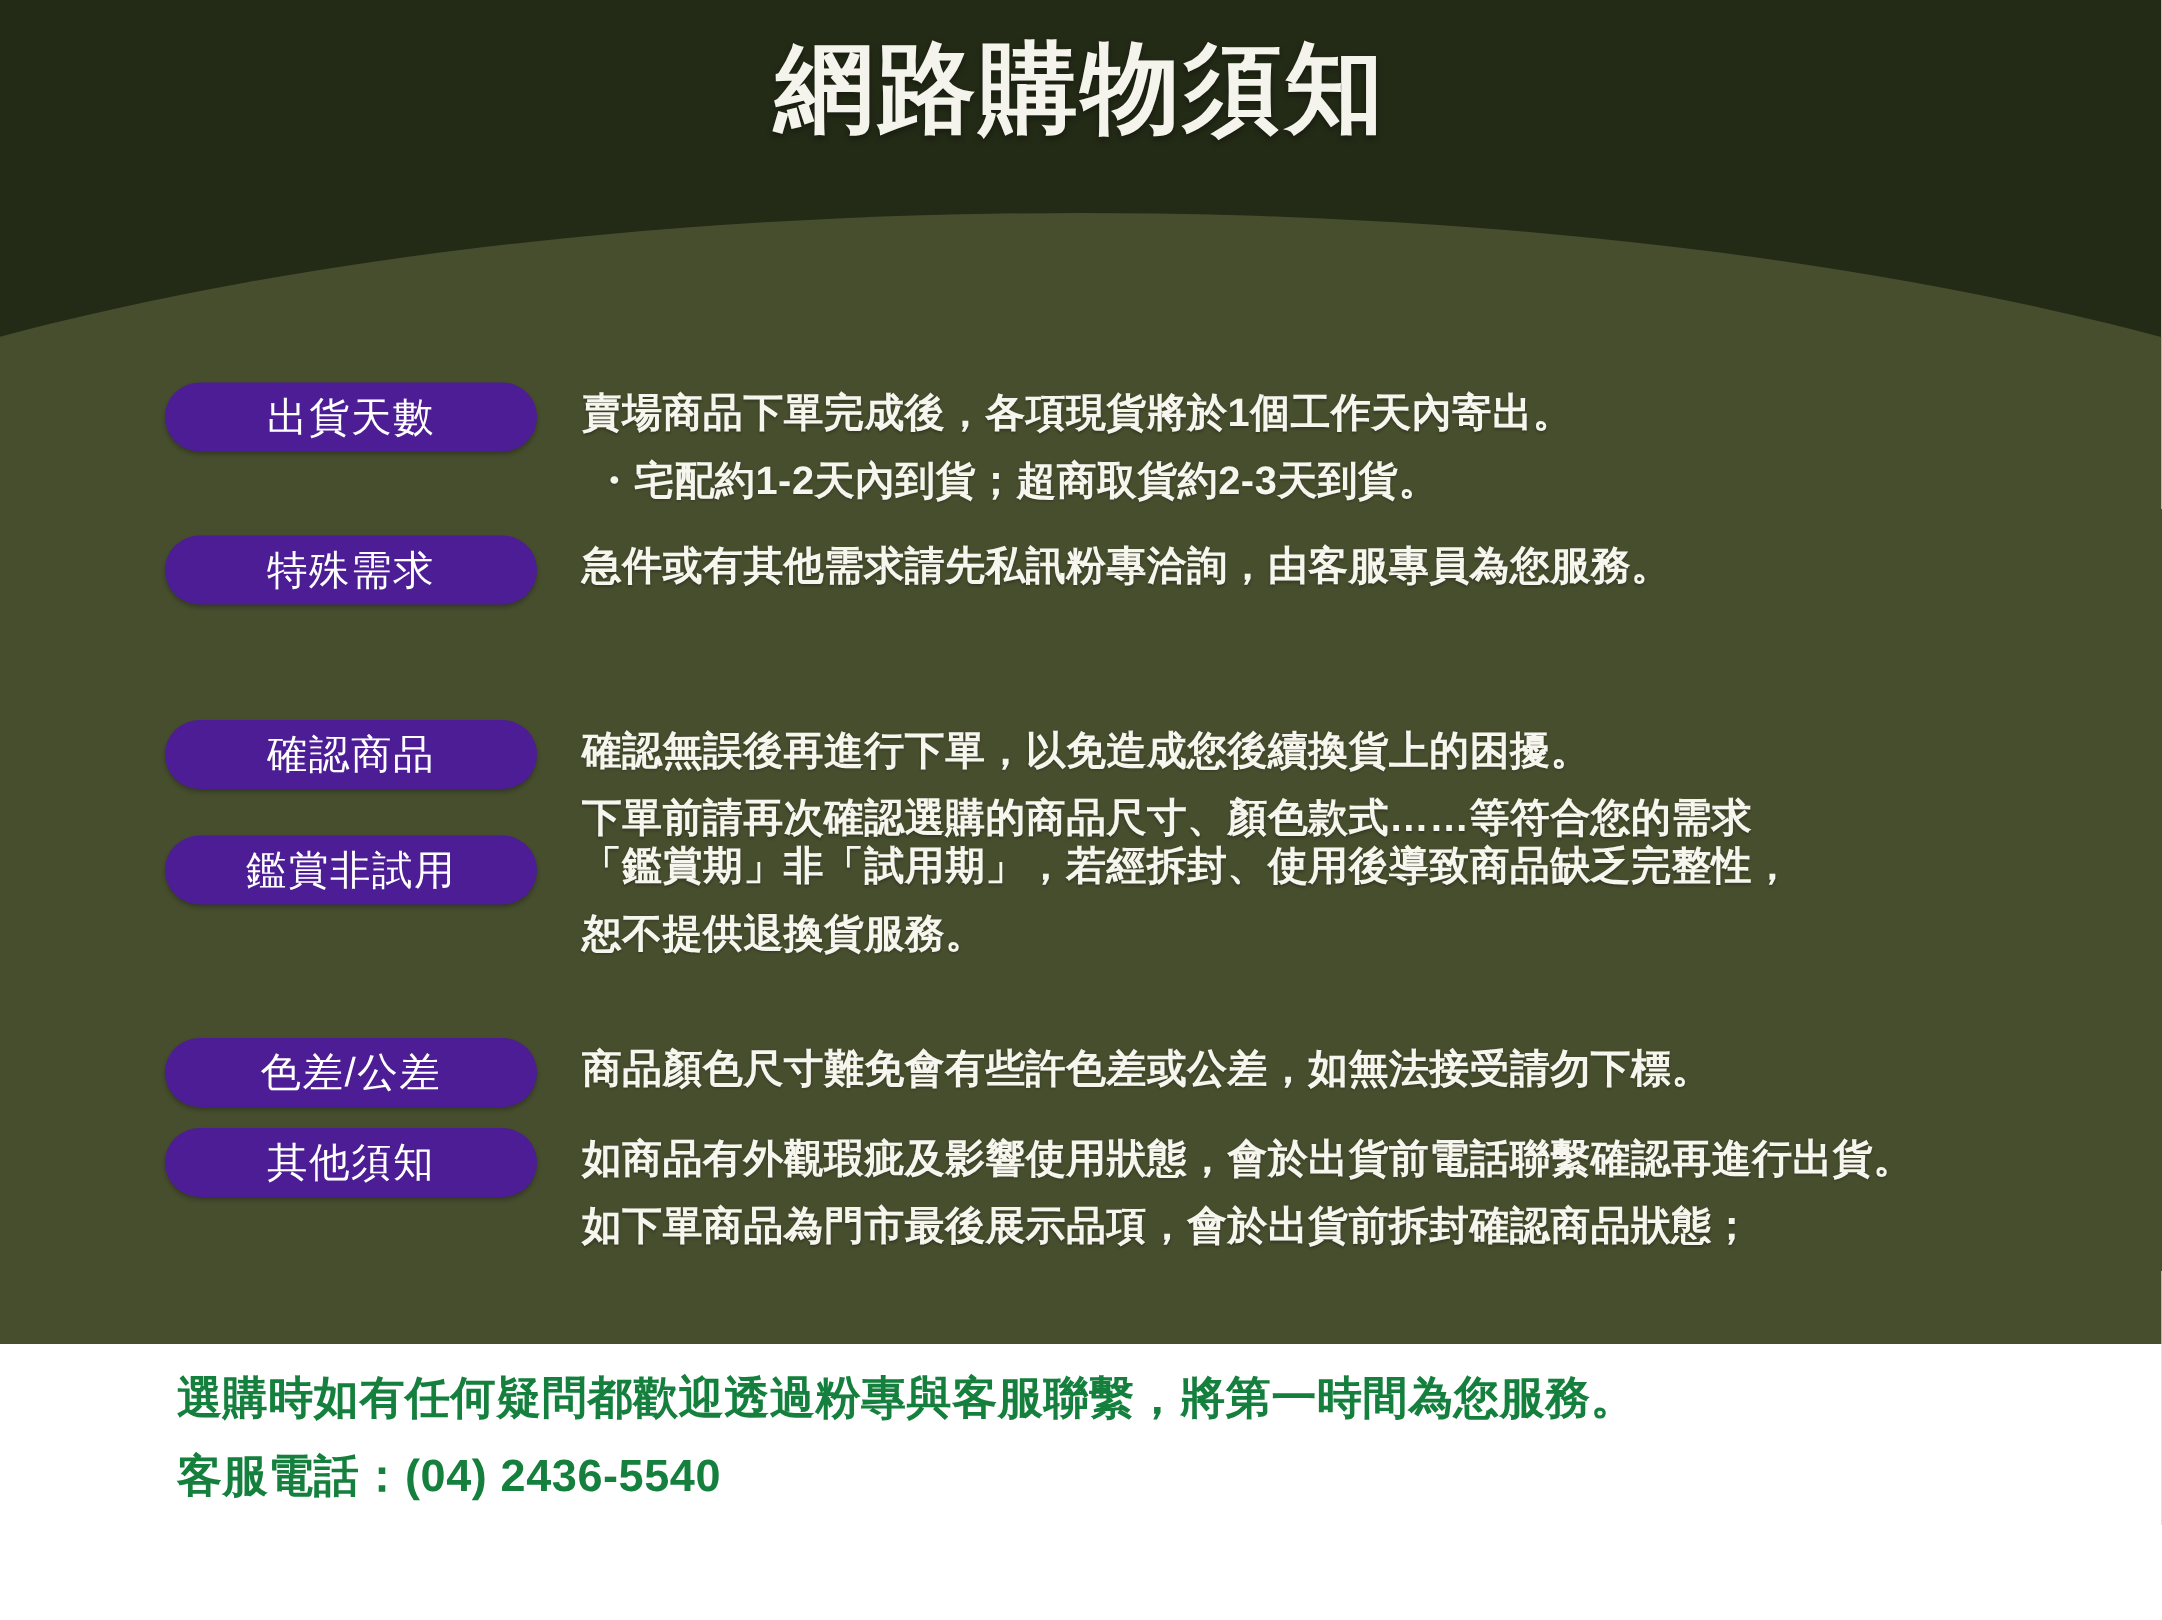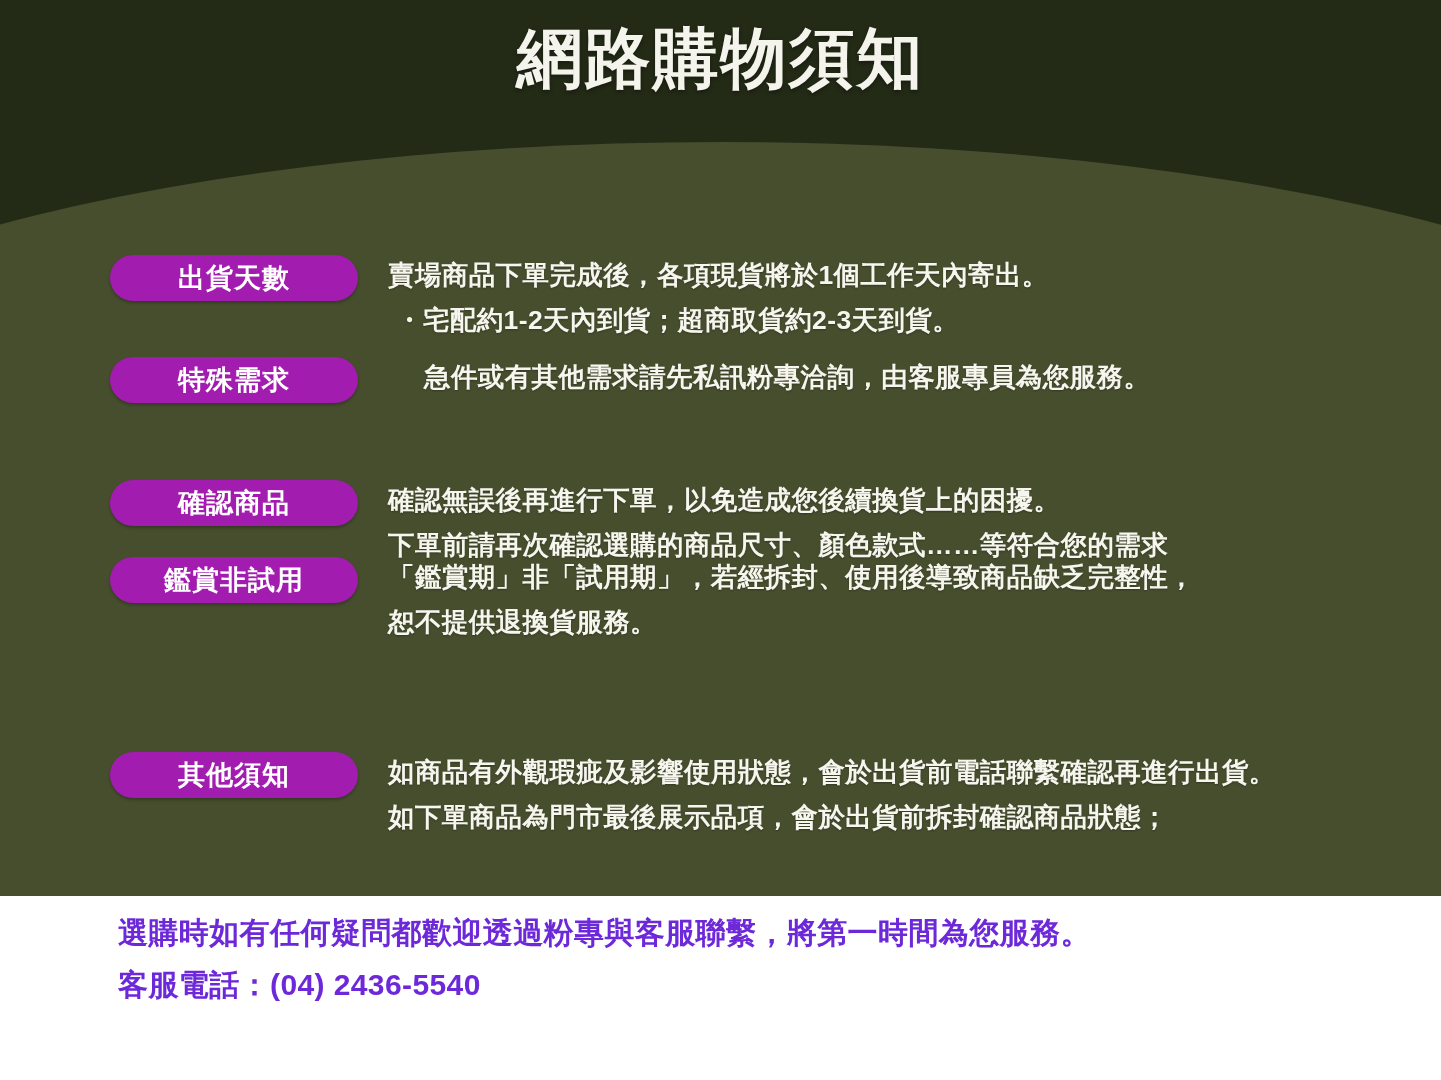--- a/index.html
+++ b/index.html
@@ -73,24 +73,24 @@
     position: absolute;
     display: flex;
     align-items: flex-start;
   }
 
   .pill {
     flex: 0 0 auto;
     width: 248px;
     height: 46px;
     border-radius: 23px;
-    background: #a21caf;
+    background: #4c1d95;
     color: #ffffff;
     font-size: 27px;
-    font-weight: 700;
+    font-weight: 400;
     letter-spacing: 1px;
     display: flex;
     align-items: center;
     justify-content: center;
     box-shadow: 0 2px 3px rgba(0,0,0,0.25);
   }
 
   .row-body {
     margin-left: 30px;
     color: #f6f5ee;
@@ -101,38 +101,38 @@
     text-shadow: 0 1px 2px rgba(0,0,0,0.28);
     white-space: nowrap;
     padding-top: 7px;
   }
   .row-body .line { display:block; }
   .row-body .line + .line { margin-top: 18px; }
   .row-body .line.indent { padding-left: 8px; }
 
   
   #row-shipping   { left: 110px; top: 255px; }
-  #row-special    { left: 110px; top: 357px; gap: 36px; }
+  #row-special    { left: 110px; top: 357px; }
   #row-confirm    { left: 110px; top: 448px; margin-top: 32px; }
   #row-trial      { left: 110px; top: 557px; }
   #row-tolerance  { left: 110px; top: 692px; }
   #row-other      { left: 110px; top: 752px; }
 
   
   .footer {
     position: absolute;
     left: 0; top: 896px;
     width: 1441px;
     height: 184px;
     background: #ffffff;
     padding: 22px 0 0 118px;
     z-index: 6;
   }
   .footer-line {
-    color: #6d28d9;
+    color: #15803d;
     font-size: 30px;
     font-weight: 700;
     letter-spacing: 0.4px;
     line-height: 1.0;
     white-space: nowrap;
     margin-bottom: 22px;
   }
   .footer-line:last-child { margin-bottom: 0; }
 </style>
 </head>
@@ -174,20 +174,26 @@
     </div>
 
     <div class="row" id="row-trial">
       <div class="pill">鑑賞非試用</div>
       <div class="row-body">
         <span class="line">「鑑賞期」非「試用期」，若經拆封、使用後導致商品缺乏完整性，</span>
         <span class="line">恕不提供退換貨服務。</span>
       </div>
     </div>
 
+    <div class="row" id="row-tolerance">
+      <div class="pill">色差/公差</div>
+      <div class="row-body">
+        <span class="line">商品顏色尺寸難免會有些許色差或公差，如無法接受請勿下標。</span>
+      </div>
+    </div>
 
     <div class="row" id="row-other">
       <div class="pill">其他須知</div>
       <div class="row-body">
         <span class="line">如商品有外觀瑕疵及影響使用狀態，會於出貨前電話聯繫確認再進行出貨。</span>
         <span class="line">如下單商品為門市最後展示品項，會於出貨前拆封確認商品狀態；</span>
       </div>
     </div>
 
   </div>

